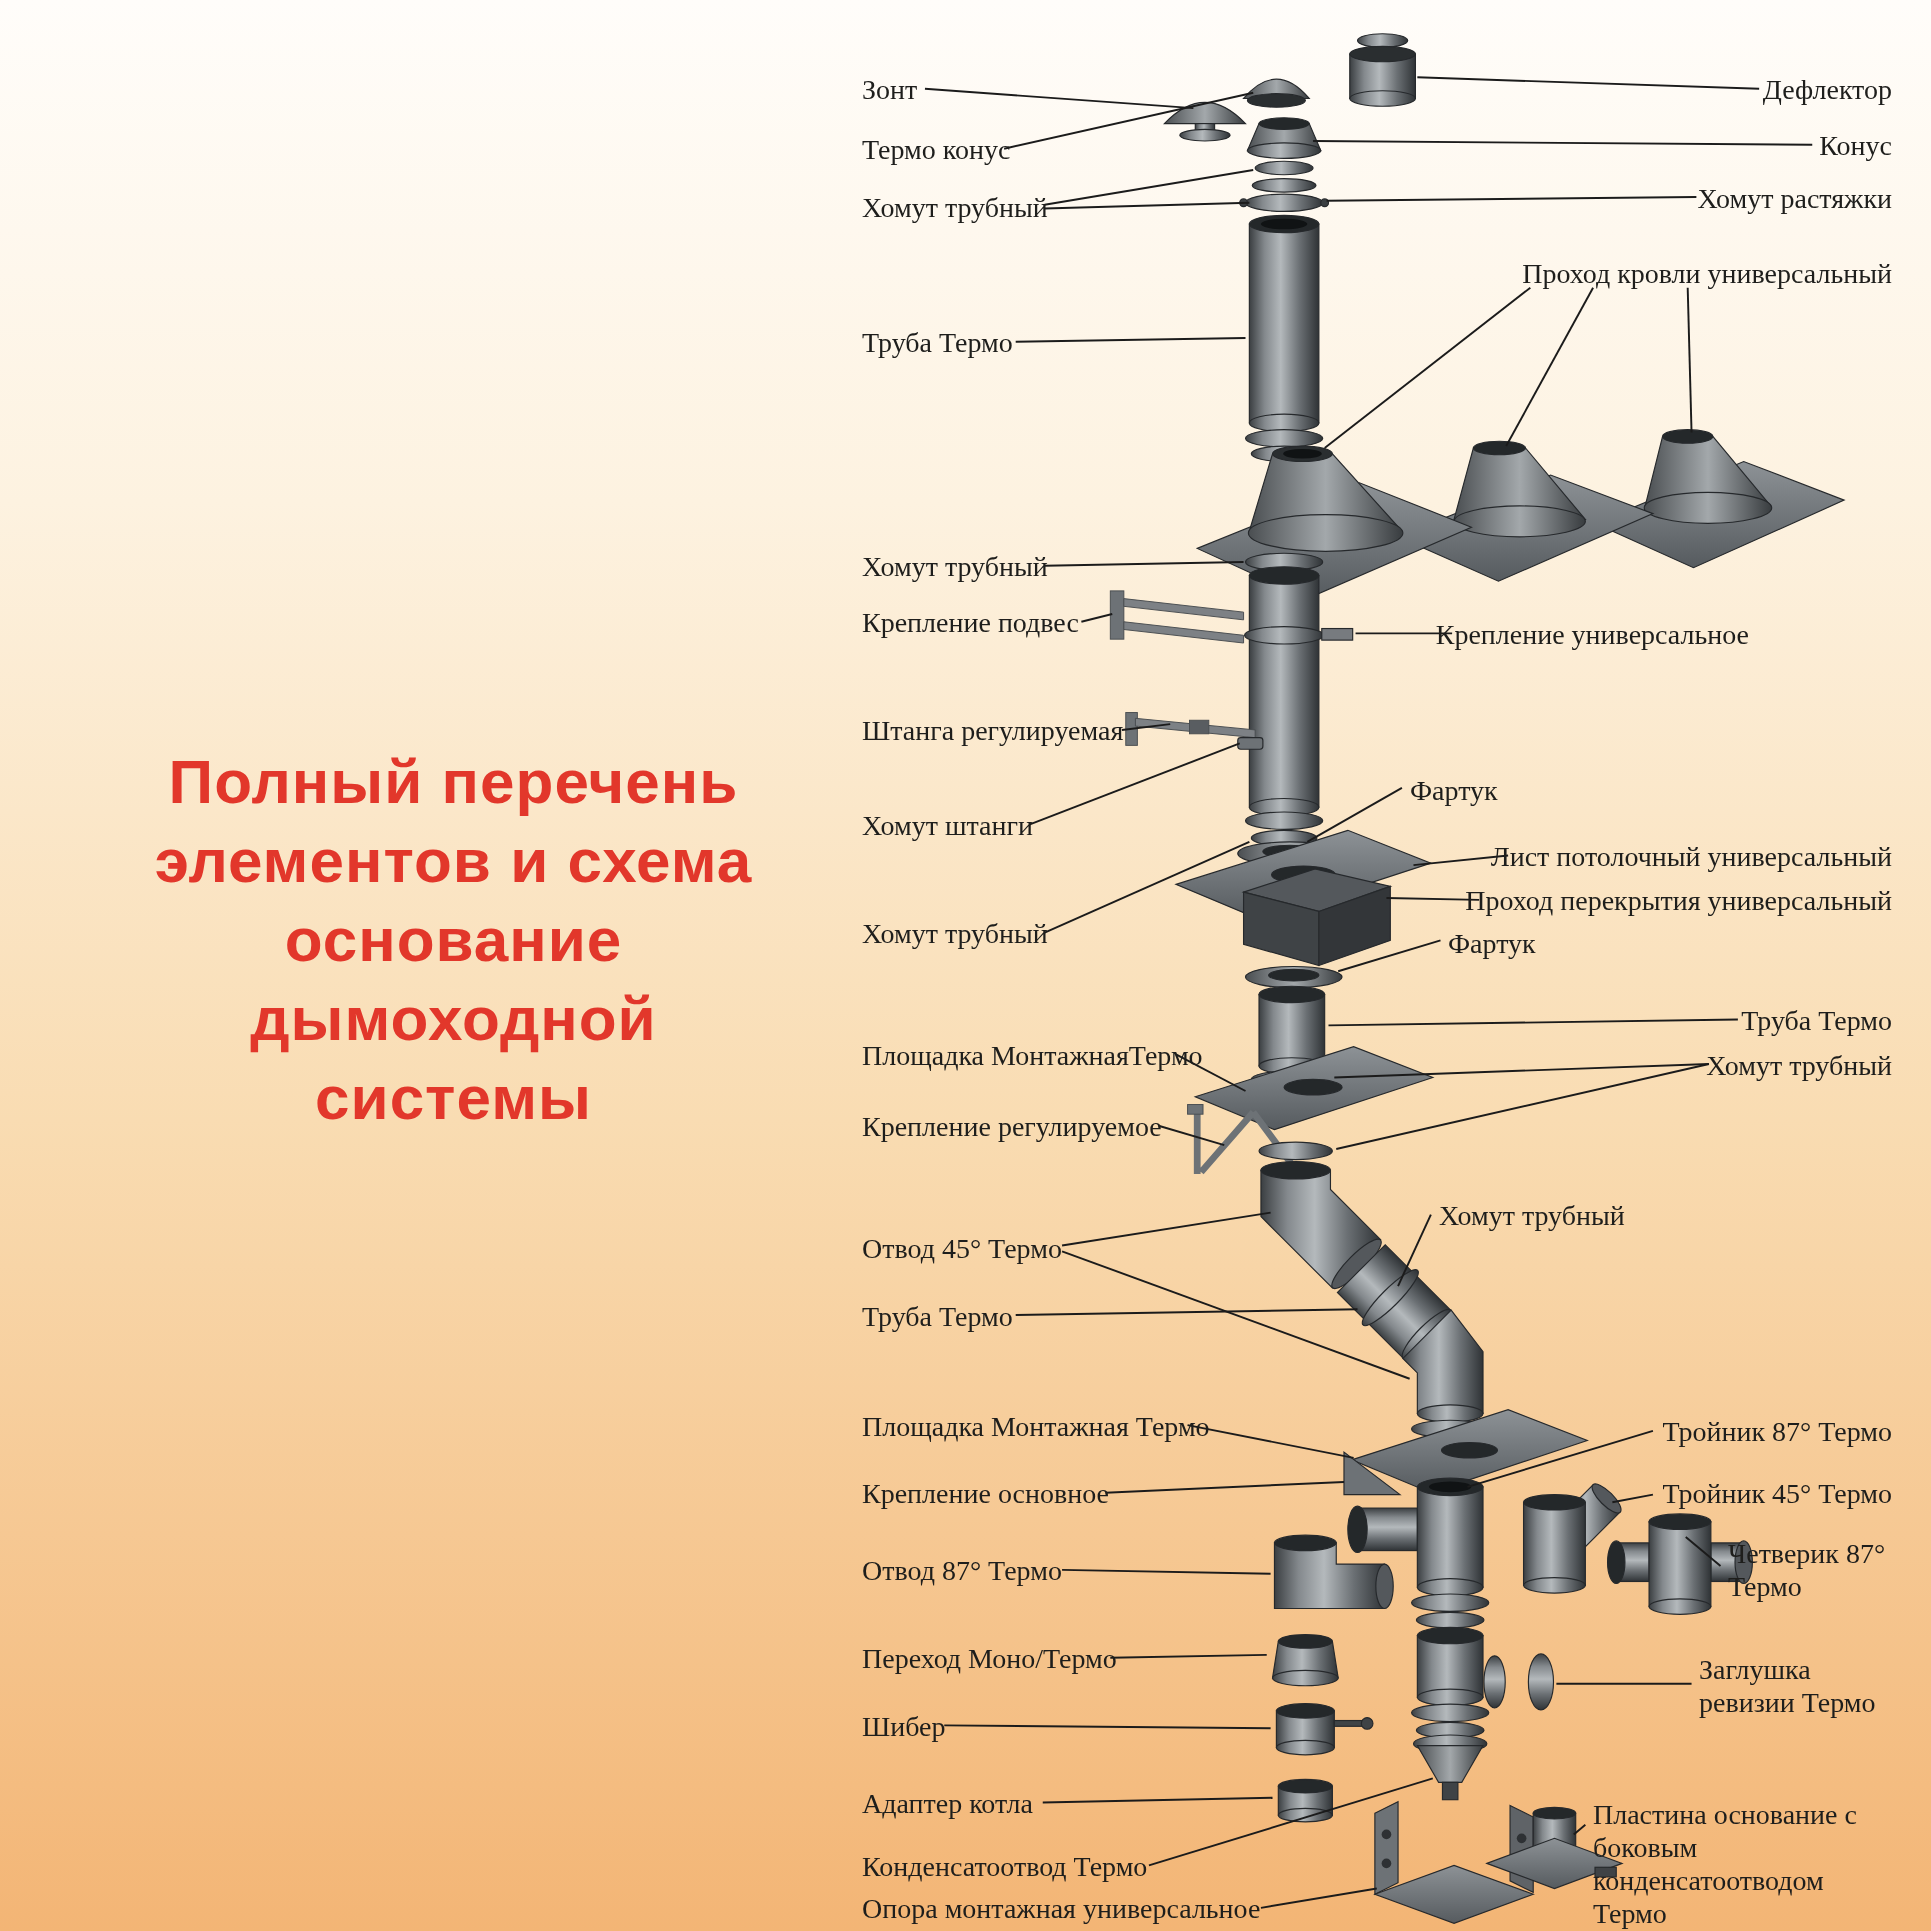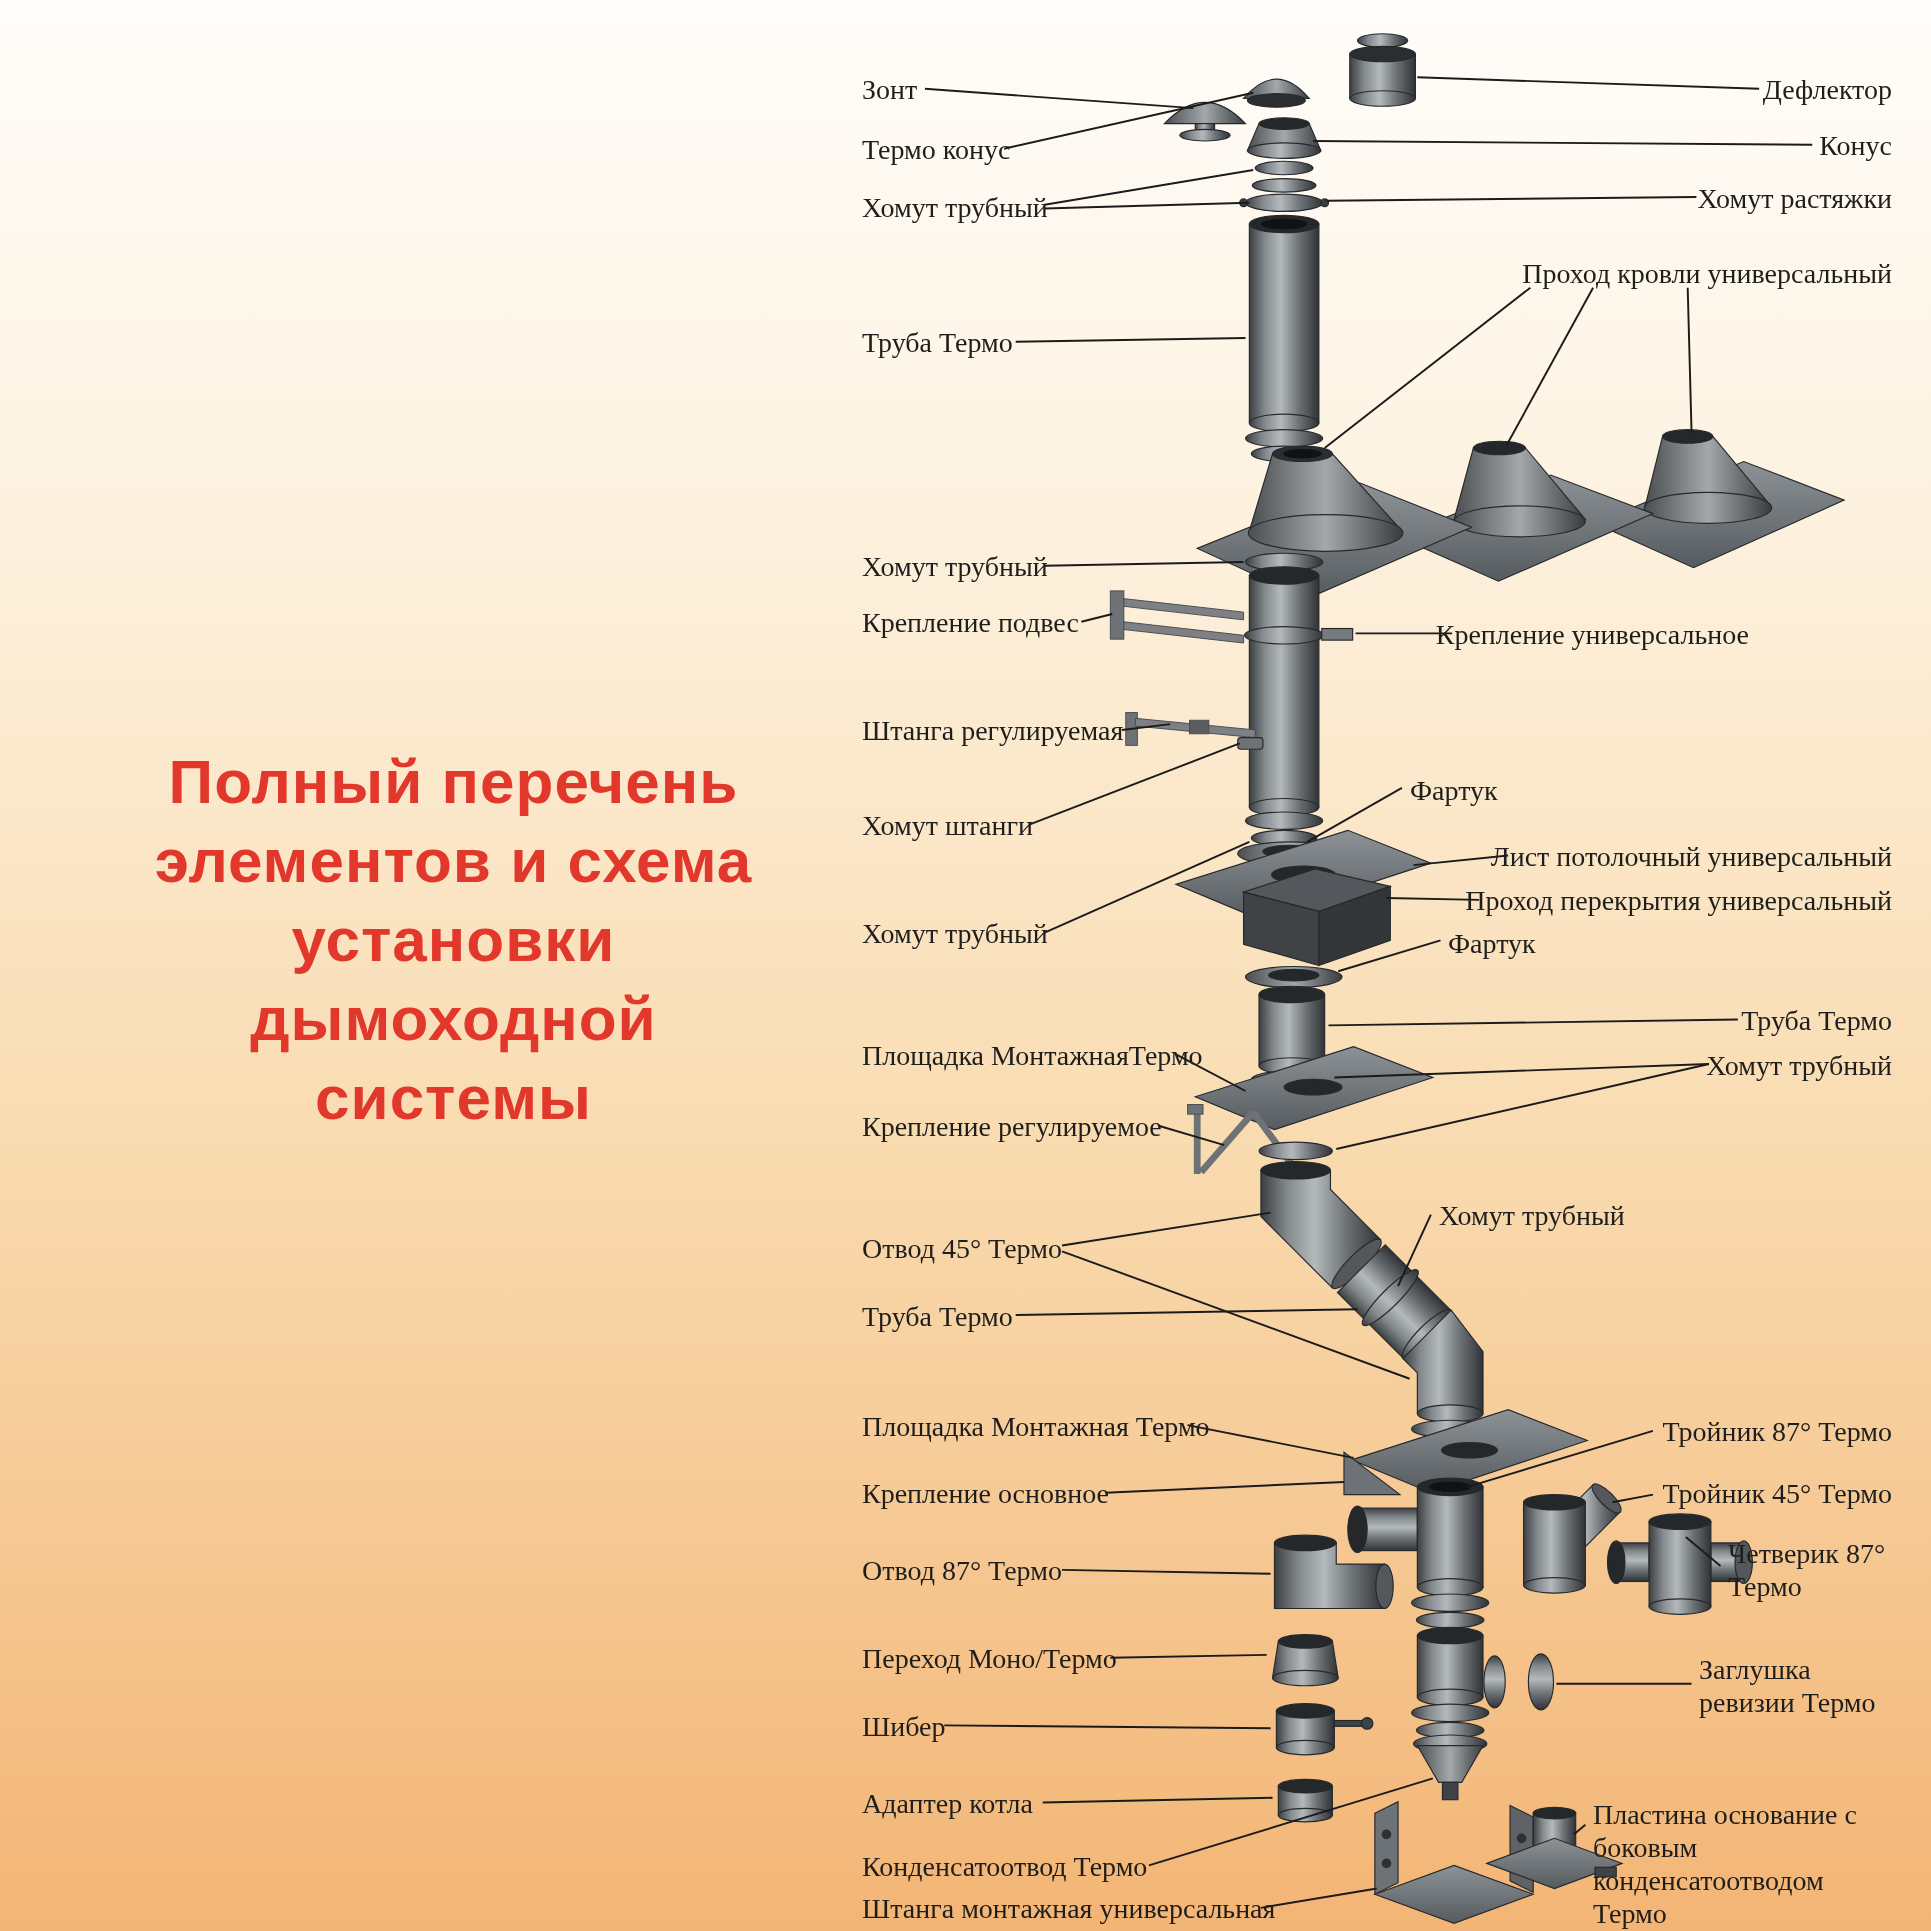--- a/index.html
+++ b/index.html
@@ -317,21 +317,21 @@
       <line x1="1712" y1="1548" x2="1670" y2="1556"></line>
       <line x1="1782" y1="1622" x2="1746" y2="1592"></line>
       <line x1="1752" y1="1744" x2="1612" y2="1744"></line>
       <line x1="1642" y1="1890" x2="1630" y2="1900"></line>
     </g>
   </svg>
 
   <div class="title">
     <div>Полный перечень</div>
     <div>элементов и схема</div>
-    <div>установки</div>
+    <div>основание</div>
     <div>дымоходной</div>
     <div>системы</div>
   </div>
 
   <div class="lbl" style="left:862px;top:73px">Зонт</div>
   <div class="lbl" style="left:862px;top:133px">Термо конус</div>
   <div class="lbl" style="left:862px;top:191px">Хомут трубный</div>
   <div class="lbl" style="left:862px;top:326px">Труба Термо</div>
   <div class="lbl" style="left:862px;top:550px">Хомут трубный</div>
   <div class="lbl" style="left:862px;top:606px">Крепление подвес</div>
@@ -342,21 +342,21 @@
   <div class="lbl" style="left:862px;top:1110px">Крепление регулируемое</div>
   <div class="lbl" style="left:862px;top:1232px">Отвод 45° Термо</div>
   <div class="lbl" style="left:862px;top:1300px">Труба Термо</div>
   <div class="lbl" style="left:862px;top:1410px">Площадка Монтажная Термо</div>
   <div class="lbl" style="left:862px;top:1477px">Крепление основное</div>
   <div class="lbl" style="left:862px;top:1554px">Отвод 87° Термо</div>
   <div class="lbl" style="left:862px;top:1642px">Переход Моно/Термо</div>
   <div class="lbl" style="left:862px;top:1710px">Шибер</div>
   <div class="lbl" style="left:862px;top:1787px">Адаптер котла</div>
   <div class="lbl" style="left:862px;top:1850px">Конденсатоотвод Термо</div>
-  <div class="lbl" style="left:862px;top:1892px">Штанга монтажная универсальная</div>
+  <div class="lbl" style="left:862px;top:1892px">Опора монтажная универсальное</div>
 
   <div class="lbl ra" style="right:39px;top:73px">Дефлектор</div>
   <div class="lbl ra" style="right:39px;top:129px">Конус</div>
   <div class="lbl ra" style="right:39px;top:182px">Хомут растяжки</div>
   <div class="lbl ra" style="right:39px;top:257px">Проход кровли универсальный</div>
   <div class="lbl ra" style="right:182px;top:618px">Крепление универсальное</div>
   <div class="lbl" style="left:1410px;top:774px">Фартук</div>
   <div class="lbl ra" style="right:39px;top:840px">Лист потолочный универсальный</div>
   <div class="lbl ra" style="right:39px;top:884px">Проход перекрытия универсальный</div>
   <div class="lbl" style="left:1448px;top:927px">Фартук</div>

